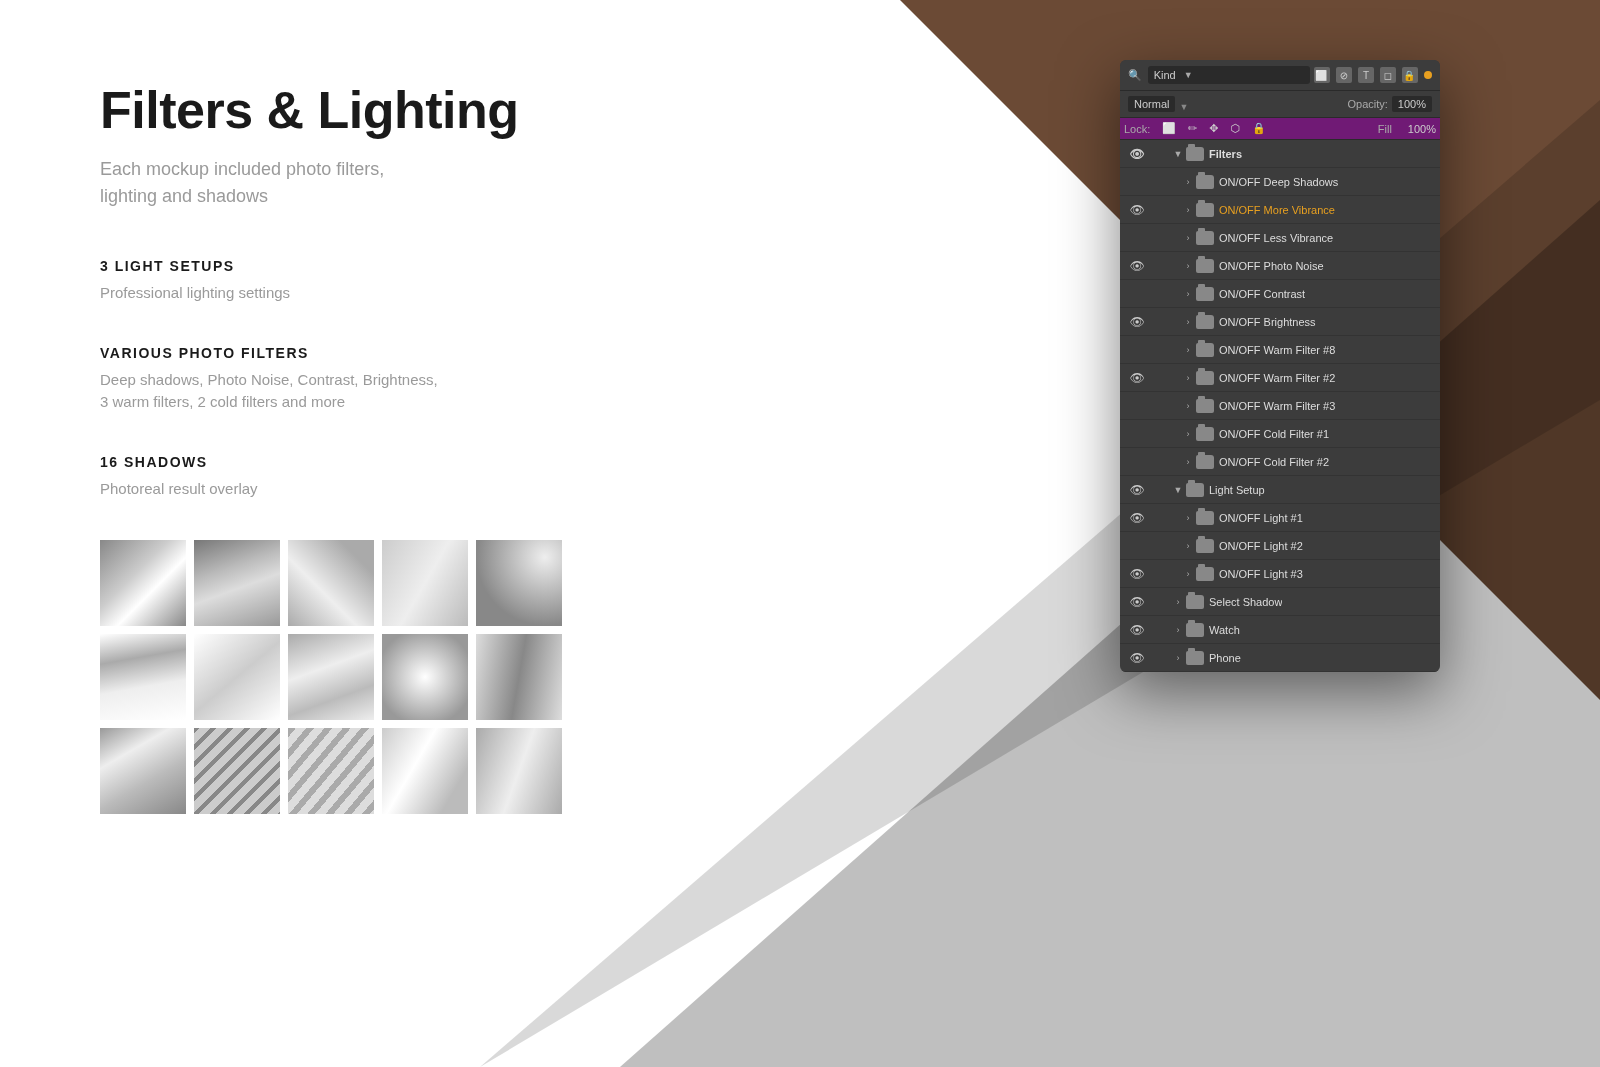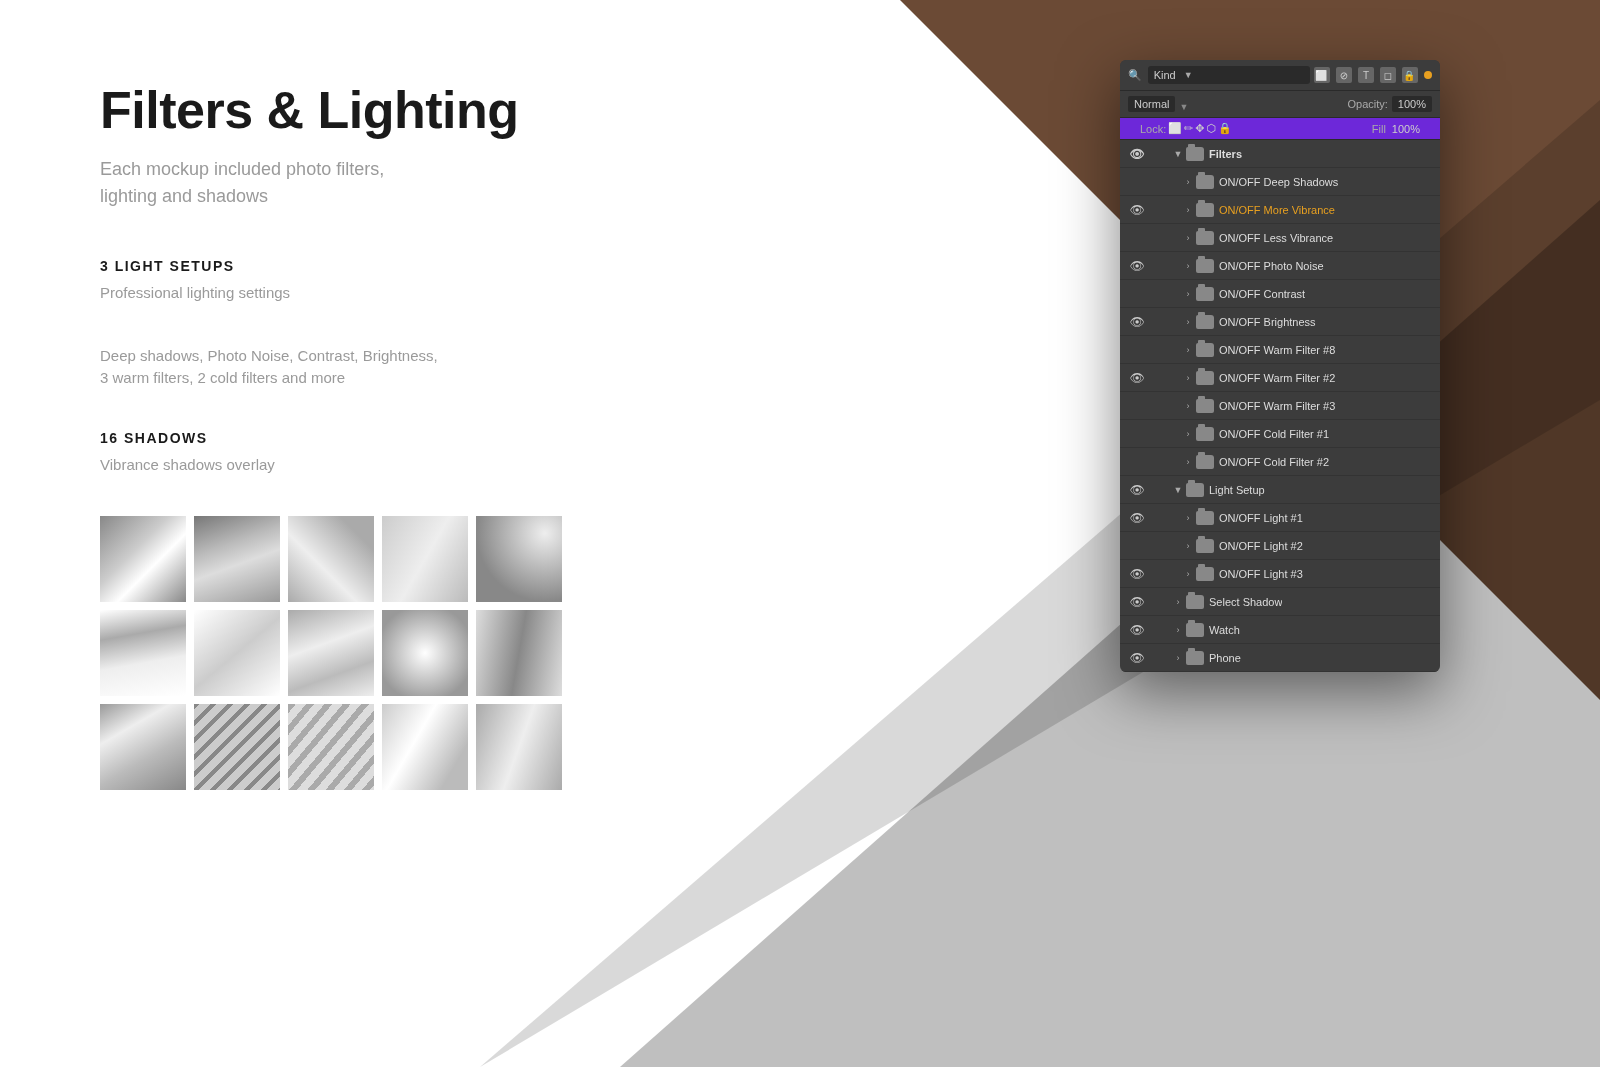--- a/index.html
+++ b/index.html
@@ -203,26 +203,26 @@
       background: #3c3c3c;
       border-bottom: 1px solid #2a2a2a;
       font-size: 11px;
       color: #aaa;
       justify-content: space-between;
     }
 
     .ps-lock-row {
       display: flex;
       align-items: center;
-      padding: 4px 20px;
-      background: #6d28d9;
+      padding: 4px 4px;
+      background: #701a75;
       border-bottom: 1px solid #2a2a2a;
       font-size: 11px;
       color: #aaa;
-      gap: 2px;
+      gap: 12px;
     }
 
     
     .ps-layers {
       overflow-y: auto;
     }
 
     .layer-row {
       display: flex;
       align-items: center;
@@ -323,26 +323,27 @@
 <div class="content-area">
   <h1 class="main-title">Filters &amp; Lighting</h1>
   <p class="subtitle">Each mockup included photo filters,<br>lighting and shadows</p>
 
   <div>
     <h2 class="section-heading">3 LIGHT SETUPS</h2>
     <p class="section-text">Professional lighting settings</p>
   </div>
 
   <div>
+    <h2 class="section-heading">VARIOUS PHOTO FILTERS</h2>
     <p class="section-text">Deep shadows, Photo Noise, Contrast, Brightness,<br>3 warm filters, 2 cold filters and more</p>
   </div>
 
   <div>
     <h2 class="section-heading">16 SHADOWS</h2>
-    <p class="section-text">Vibrance shadows overlay</p>
+    <p class="section-text">Photoreal result overlay</p>
   </div>
 
   <div class="shadow-grid">
     <div class="shadow-thumb st-1"></div>
     <div class="shadow-thumb st-2"></div>
     <div class="shadow-thumb st-3"></div>
     <div class="shadow-thumb st-4"></div>
     <div class="shadow-thumb st-5"></div>
     <div class="shadow-thumb st-6"></div>
     <div class="shadow-thumb st-7"></div>

